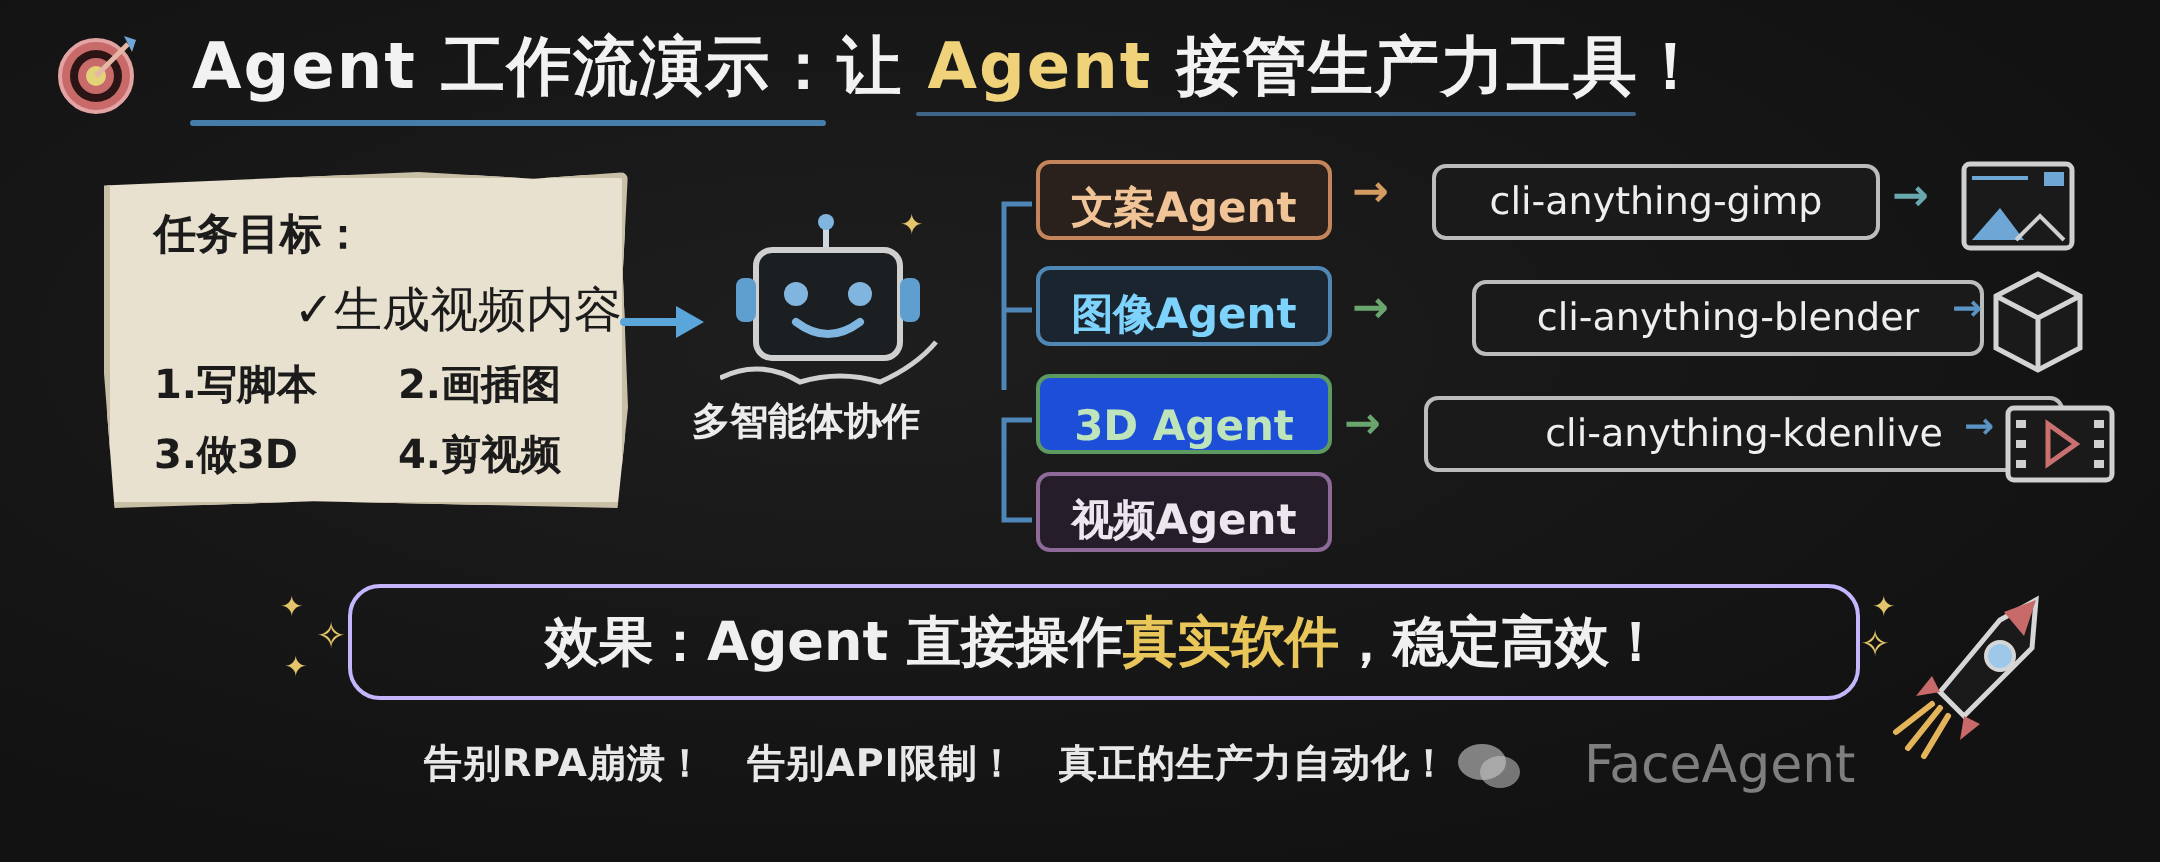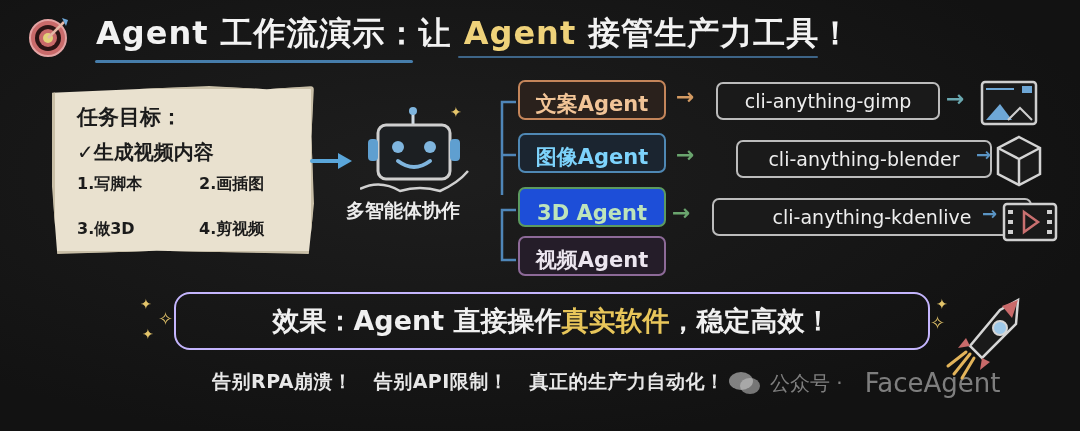--- a/index.html
+++ b/index.html
@@ -28,22 +28,22 @@
     left: 36px; top: 86px; width: 262px; height: 168px;
     background: #e9e1cf;
     border: 3px solid #c9bfa7;
     border-radius: 4px;
     clip-path: polygon(0 4%, 60% 0, 82% 2%, 100% 0, 99% 30%, 100% 70%, 98% 100%, 40% 98%, 2% 100%, 0 60%);
     color: #1b1b1b;
     padding: 14px 0 0 22px;
     margin-left: 16px;
   }
   .note-heading { font-size: 21px; font-weight: bold; margin-bottom: 8px; }
-  .note-check { font-size: 20px; font-weight: bold; margin-bottom: 8px; }
-  .note-grid { display: grid; grid-template-columns: 122px 120px; row-gap: 24px; font-size: 16px; font-weight: bold; }
+  .note-check { font-size: 24px; font-weight: normal; margin-bottom: 8px; text-align: right; }
+  .note-grid { display: grid; grid-template-columns: 122px 120px; row-gap: 8px; font-size: 20px; font-weight: bold; }
 
   .arrow-in { left: 310px; top: 150px; }
 
   
   .robot { left: 360px; top: 105px; width: 110px; height: 95px; }
   .robot-label { left: 346px; top: 198px; font-size: 19px; font-weight: bold; white-space: nowrap; }
 
   
   .bracket { left: 496px; top: 95px; width: 30px; height: 175px; }
 
@@ -219,21 +219,20 @@
   <span>告别RPA崩溃！</span>
   <span>告别API限制！</span>
   <span>真正的生产力自动化！</span>
 </div>
 
 <div class="abs watermark">
   <svg class="wm-bubble" viewBox="0 0 34 26">
     <ellipse cx="13" cy="11" rx="12" ry="9" fill="rgba(220,220,220,.55)"></ellipse>
     <ellipse cx="22" cy="16" rx="10" ry="8" fill="rgba(200,200,200,.55)"></ellipse>
   </svg>
-  <span style="font-size:20px;">公众号 ·</span>
   <span class="wm-brand">FaceAgent</span>
 </div>
 
 <svg class="abs rocket" viewBox="0 0 100 92">
   <path d="M78 10 L60 20 L30 56 L42 68 L76 34 Z" fill="#1a1a1a" stroke="#d6d6d6" stroke-width="2.5"></path>
   <path d="M78 10 L62 16 L72 28 Z" fill="#c96a6a"></path>
   <circle cx="60" cy="38" r="7" fill="#9ec8e8" stroke="#d6d6d6" stroke-width="2"></circle>
   <path d="M30 56 L18 58 L26 48 Z" fill="#c96a6a"></path>
   <path d="M42 68 L40 80 L50 72 Z" fill="#c96a6a"></path>
   <path d="M30 64 L14 84 M34 68 L22 88 M26 62 L8 76" stroke="#e3b45a" stroke-width="3" stroke-linecap="round"></path>

